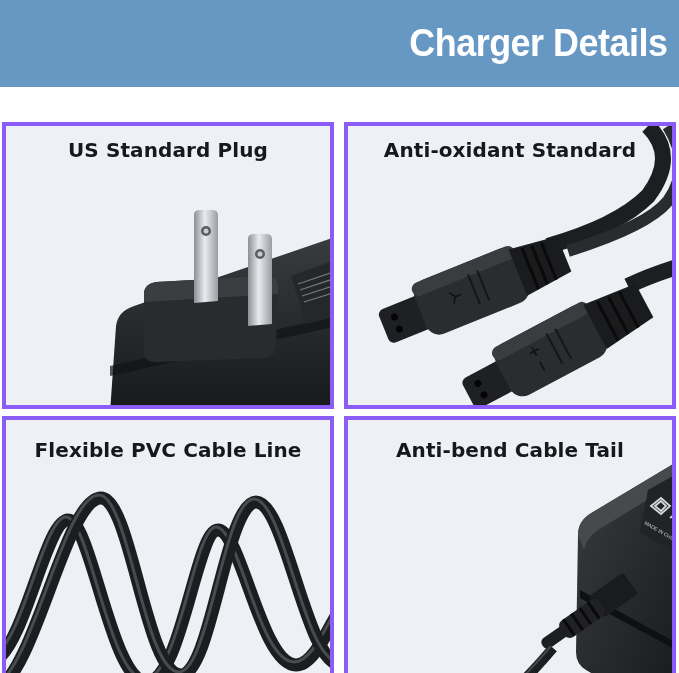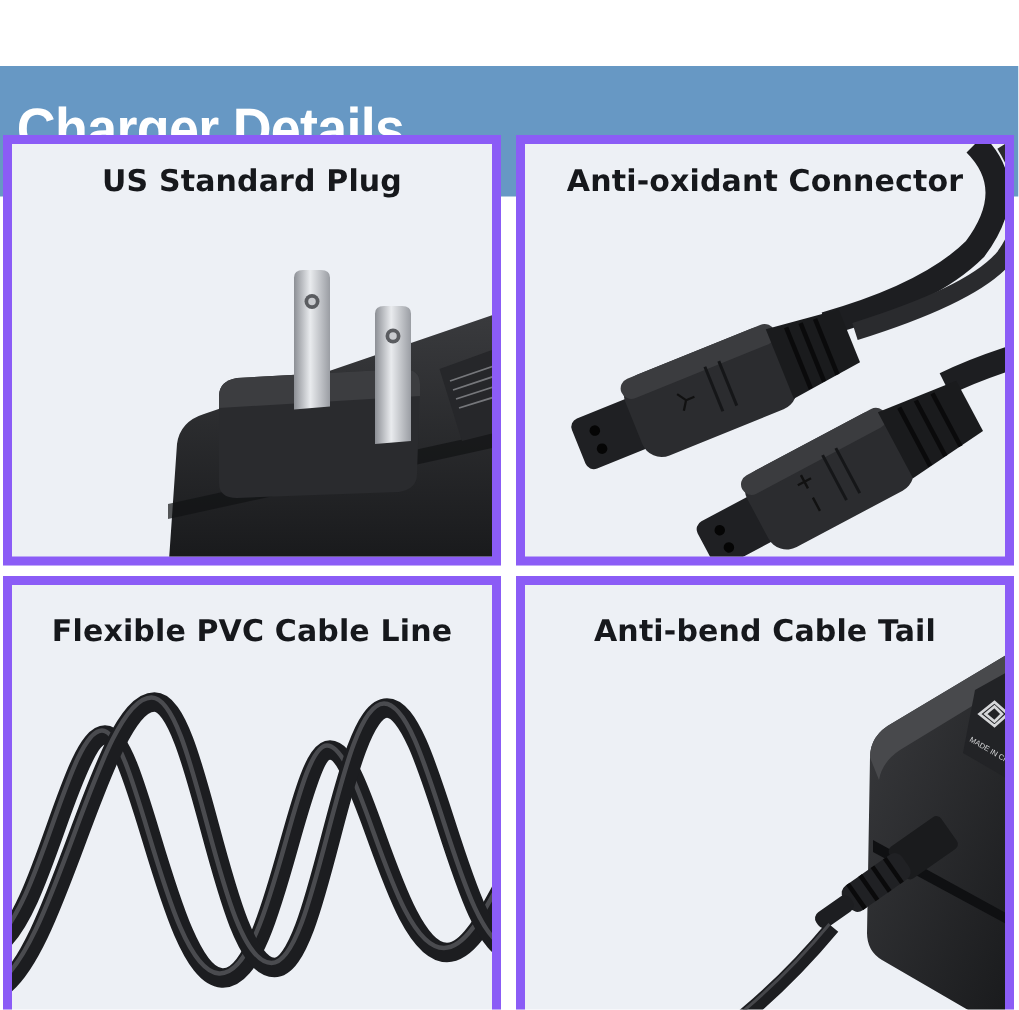--- a/index.html
+++ b/index.html
@@ -2,29 +2,29 @@
 <html><head>
   <meta charset="utf-8">
   <style>
     html, body { margin: 0; padding: 0; }
     body {
       width: 679px; height: 673px; background: #ffffff; position: relative; overflow: hidden;
       font-family: "DejaVu Sans", "Liberation Sans", sans-serif;
     }
     .banner {
       position: absolute; left: 0; top: 0; width: 679px; height: 87px;
-      background: #6798c4; display: flex; align-items: center; justify-content: flex-start; margin-top: 44px;
+      background: #6798c4; display: flex; align-items: center; justify-content: flex-end;
     }
     .banner-title {
       color: #ffffff; font-family: "Liberation Sans", sans-serif; font-weight: 700;
       font-size: 39px; letter-spacing: -0.5px; transform: scaleX(0.92); margin-top: -2px;
     }
     .panel {
       position: absolute; box-sizing: border-box; background: #edf0f5;
-      border: 6px solid #8b5cf6; overflow: hidden;
+      border: 4px solid #8b5cf6; overflow: hidden; margin-top: 32px;
     }
     .p1 { left: 2px; top: 90px; width: 332px; height: 287px; }
     .p2 { left: 344px; top: 90px; width: 332px; height: 287px; }
     .p3 { left: 2px; top: 384px; width: 332px; height: 346px; }
     .p4 { left: 344px; top: 384px; width: 332px; height: 356px; }
     .panel svg { position: absolute; left: 0; top: 0; }
     .panel-title {
       position: absolute; left: 0; right: 0; top: 12px; text-align: center;
       font-family: "DejaVu Sans", sans-serif; font-weight: 600; font-size: 20px;
       color: #16181c; letter-spacing: 0.1px; z-index: 2;
@@ -71,21 +71,21 @@
     <path d="M188 89 Q188 84 194 84 L206 84 Q212 84 212 89 L212 175 L188 177 Z" fill="url(#prong)"></path>
     <circle cx="200" cy="105" r="5" fill="#5a5c60"></circle>
     <circle cx="200" cy="105" r="2.5" fill="#c9cbcf"></circle>
     <path d="M242 113 Q242 108 248 108 L260 108 Q266 108 266 113 L266 198 L242 200 Z" fill="url(#prong)"></path>
     <circle cx="254" cy="128" r="5" fill="#5a5c60"></circle>
     <circle cx="254" cy="128" r="2.5" fill="#c9cbcf"></circle>
   </svg>
 </div>
 
 <div class="panel p2">
-  <div class="panel-title">Anti-oxidant Connector</div>
+  <div class="panel-title">Anti-oxidant Standard</div>
   <svg width="332" height="287" viewBox="0 0 332 287">
 
     <path d="M300 0 Q330 30 300 70 Q270 100 200 120" stroke="#1d1e21" stroke-width="16" fill="none"></path>
     <path d="M320 0 Q345 40 320 75 Q300 100 220 125" stroke="#2a2b2e" stroke-width="12" fill="none"></path>
     <path d="M332 140 Q300 150 280 160" stroke="#1d1e21" stroke-width="16" fill="none"></path>
 
     <g transform="rotate(-22 120 170)">
       <rect x="30" y="150" width="60" height="36" rx="6" fill="#1f2023"></rect>
       <circle cx="44" cy="162" r="3.5" fill="#050505"></circle>
       <circle cx="44" cy="175" r="3.5" fill="#050505"></circle>

